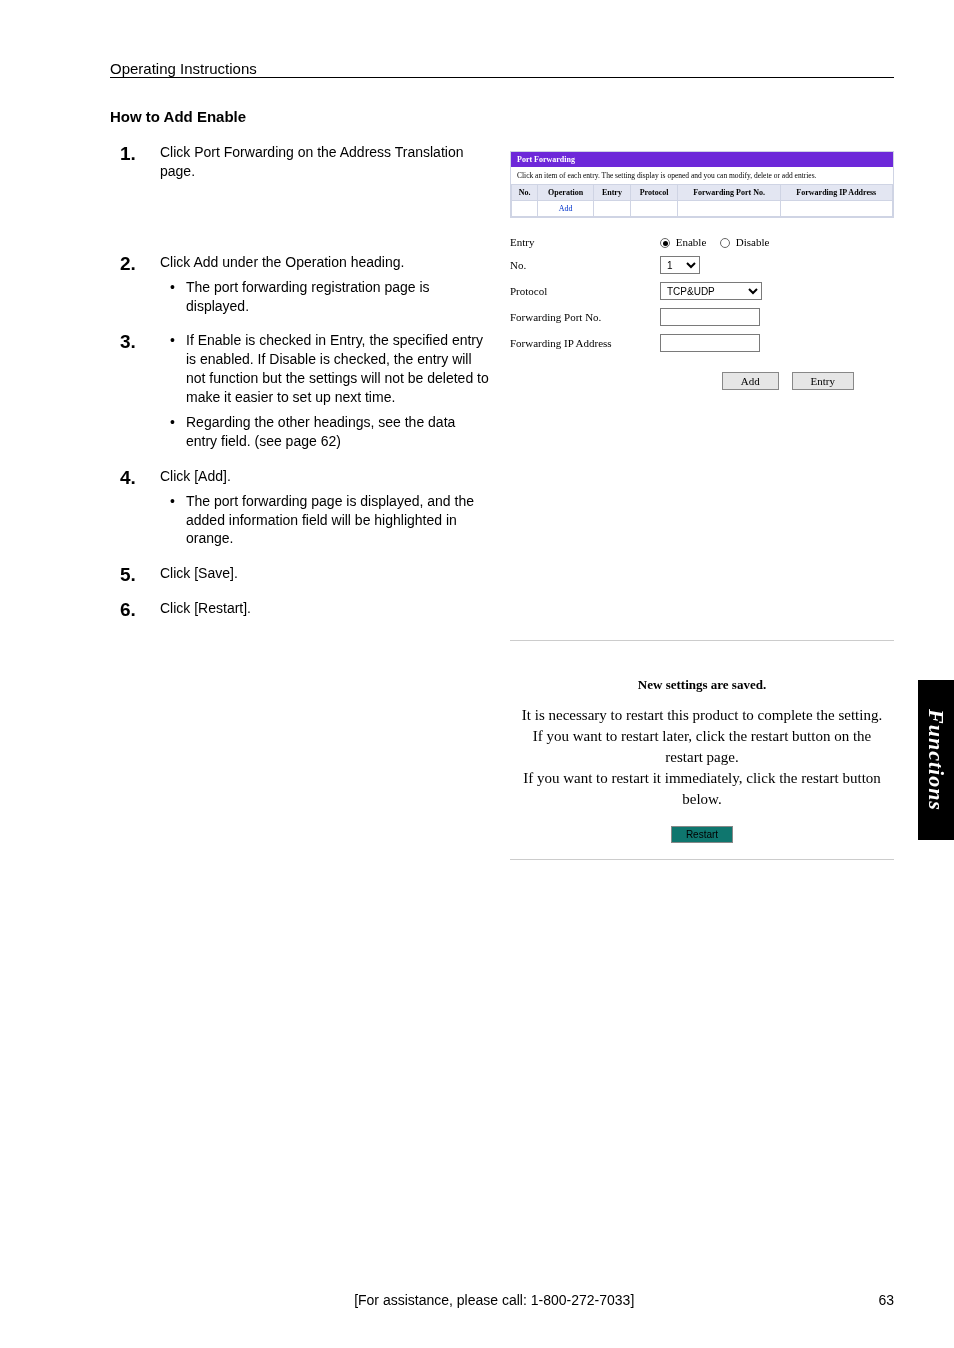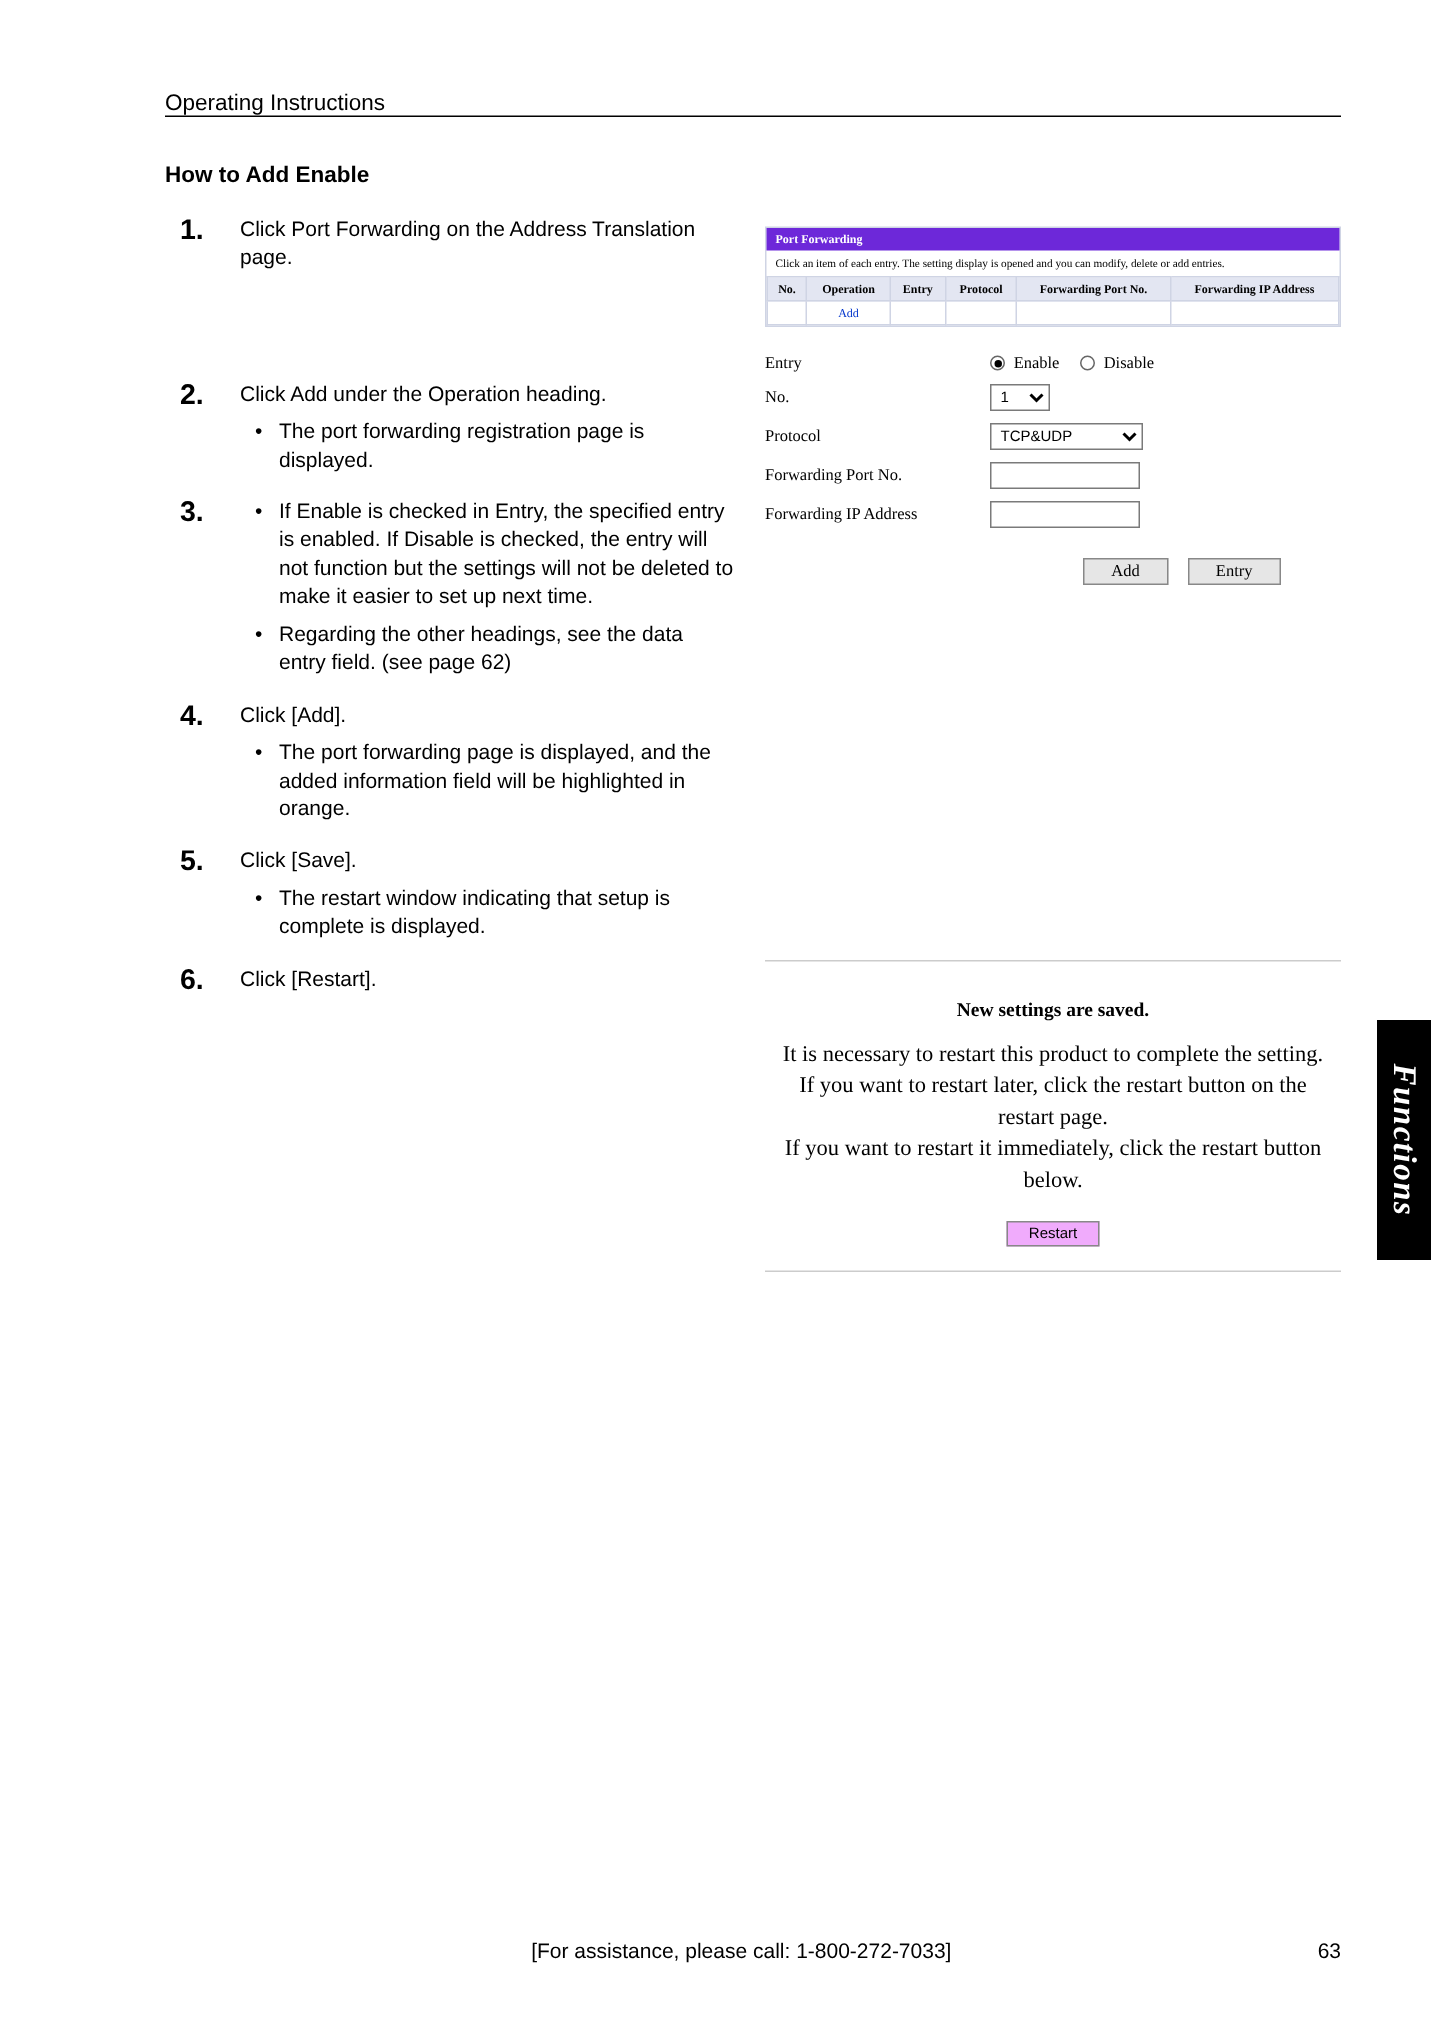--- a/index.html
+++ b/index.html
@@ -37,24 +37,24 @@
   .fig2 .radio { width:10px; height:10px; border:1px solid #666; border-radius:50%; display:inline-block; vertical-align:middle; margin-right:3px; position: relative; }
   .fig2 .radio.sel::after { content:""; width:5px; height:5px; background:#000; border-radius:50%; position:absolute; left:2px; top:2px; }
   .fig2 select, .fig2 input.txt { font-size: 10px; font-family: Arial, sans-serif; border: 1px solid #7a7a7a; background: #fff; height: 18px; padding: 0 2px; }
   .fig2 select.small { width: 40px; }
   .fig2 select.med { width: 102px; }
   .fig2 input.txt { width: 100px; }
   .fig2 .btnrow { text-align: right; margin-top: 20px; padding-right: 40px; }
   .fig2 button { font-family: "Times New Roman", serif; font-size: 11px; background: #e6e6e6; border: 1px solid #888; padding: 2px 18px; margin-left: 10px; cursor: pointer; }
 
   
-  .fig3 { border-top: 1px solid #ccc; border-bottom: 1px solid #ccc; padding: 24px 10px 16px; text-align: center; font-family: "Times New Roman", serif; }
+  .fig3 { border-top: 1px solid #ccc; border-bottom: 1px solid #ccc; padding: 36px 10px 16px; text-align: center; font-family: "Times New Roman", serif; }
   .fig3 .hd { font-weight: bold; font-size: 13px; margin-bottom: 12px; }
   .fig3 .msg { font-size: 15px; line-height: 1.4; margin-bottom: 14px; }
-  .fig3 button { font-family: Arial, sans-serif; font-size: 10px; background: #f0abfc; border: 1px solid #888; padding: 2px 14px; cursor: pointer; }
+  .fig3 button { font-family: Arial, sans-serif; font-size: 10px; background: #0f766e; border: 1px solid #888; padding: 2px 14px; cursor: pointer; }
 
   
   .side-tab { position: absolute; right: 0; top: 680px; background: #000; color: #fff; width: 36px; height: 160px; display: flex; align-items: center; justify-content: center; }
   .side-tab span { writing-mode: vertical-rl; font-style: italic; font-weight: bold; font-family: "Times New Roman", serif; font-size: 22px; letter-spacing: 1px; }
 
   
   .footer { position: absolute; bottom: 40px; left: 110px; right: 60px; display: flex; justify-content: space-between; font-size: 14px; }
 </style>
 </head>
 <body>
@@ -87,23 +87,20 @@
           </ul>
         </li>
         <li>
           <span class="lead">Click [Add].</span>
           <ul class="bullets">
             <li>The port forwarding page is displayed, and the added information field will be highlighted in orange.</li>
           </ul>
         </li>
         <li>
           <span class="lead">Click [Save].</span>
-          <ul class="bullets">
-            <li>The restart window indicating that setup is complete is displayed.</li>
-          </ul>
         </li>
         <li>
           <span class="lead">Click [Restart].</span>
         </li>
       </ol>
     </div>
 
     <div class="right">
 
       <div class="fig1">

